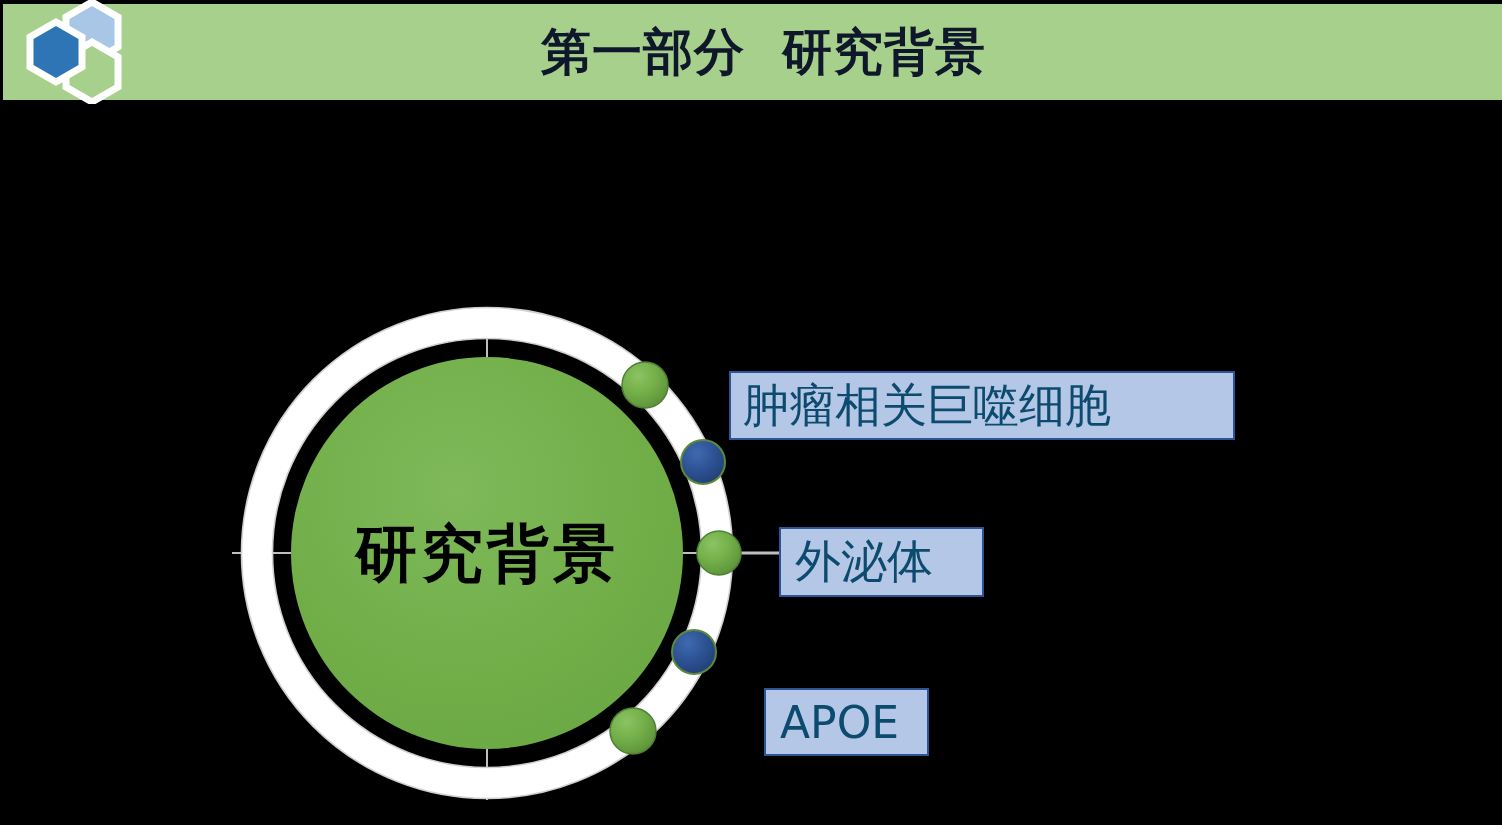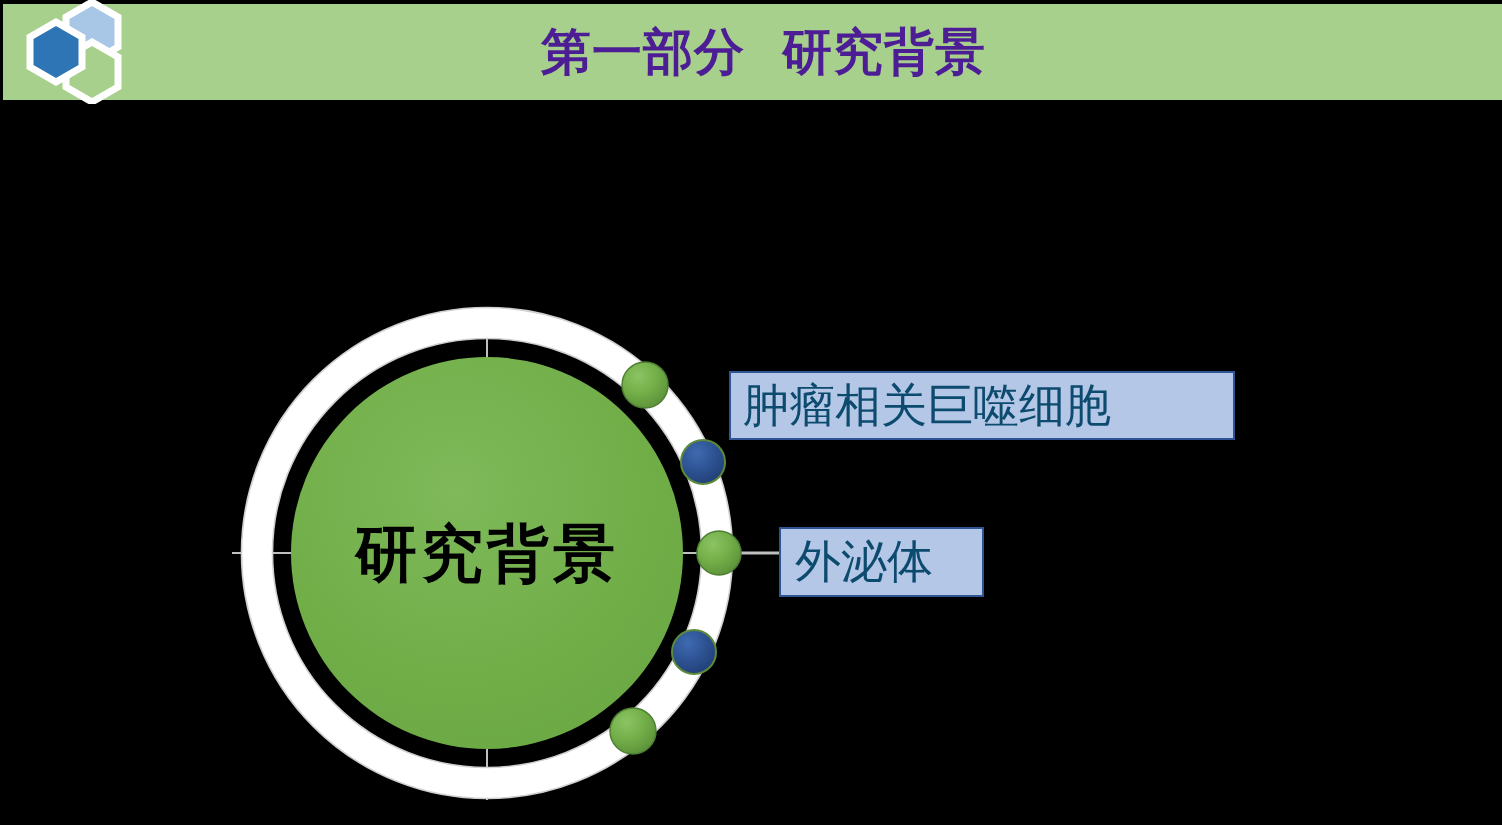--- a/index.html
+++ b/index.html
@@ -35,21 +35,21 @@
     left: 0;
     top: 0;
     width: 1499px;
     height: 96px;
     display: flex;
     align-items: center;
     justify-content: center;
     font-family: "DejaVu Sans", "Liberation Sans", sans-serif;
     font-size: 50px;
     font-weight: bold;
-    color: #4c1d95;
+    color: #0f172a;
     letter-spacing: 1px;
     padding-left: 22px;
     box-sizing: border-box;
     white-space: pre;
   }
 
   
   #hex-logo {
     position: absolute;
     left: 8px;
@@ -182,14 +182,15 @@
       <circle cx="633" cy="731" r="23" fill="url(#gradGreenBubble)" stroke="#4E7F33" stroke-width="1.5"></circle>
     </g>
 
     <text x="487" y="553" text-anchor="middle" dominant-baseline="central" font-family="DejaVu Sans, Liberation Sans, sans-serif" font-size="62" font-weight="bold" fill="#000000" letter-spacing="4">研究背景</text>
   </svg>
 
   <div class="label-box" id="label-box-0">肿瘤相关巨噬细胞</div>
 
   <div class="label-box" id="label-box-1">外泌体</div>
 
+  <div class="label-box" id="label-box-2">APOE</div>
 
 </div>
 
 </body></html>

